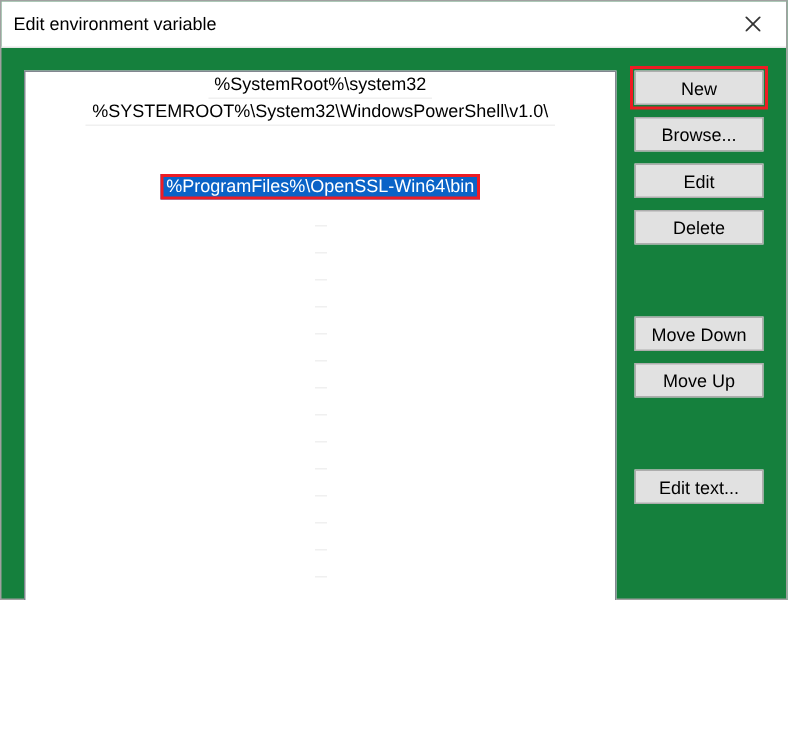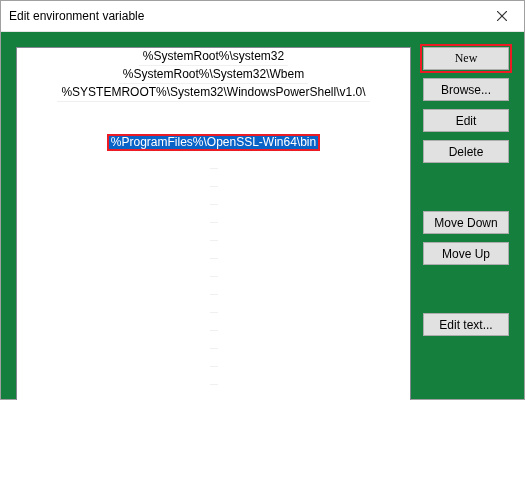--- a/index.html
+++ b/index.html
@@ -98,21 +98,20 @@
     padding: 0;
     margin-bottom: 8px;
     display: flex;
     align-items: center;
     justify-content: center;
     box-sizing: border-box;
   }
   .btn.red-outline {
     outline: 2px solid #ed1c24;
     outline-offset: 1px;
-    font-family: Liberation Serif, serif;
   }
   .spacer {
     height: 40px;
   }
   .footer {
     height: 52px;
     display: flex;
     align-items: center;
     justify-content: flex-end;
     gap: 8px;
@@ -146,21 +145,20 @@
         <line x1="0" y1="0" x2="10" y2="10"></line>
         <line x1="10" y1="0" x2="0" y2="10"></line>
       </svg>
     </div>
   </div>
 
   <div class="body">
     <div class="listbox">
       <div class="list-inner" id="list-inner">
           <div class="list-item">%SystemRoot%\system32</div>
-          <div class="list-item">%SystemRoot%\System32\Wbem</div>
           <div class="list-item">%SYSTEMROOT%\System32\WindowsPowerShell\v1.0\</div>
           <div class="list-item selected highlighted">%ProgramFiles%\OpenSSL-Win64\bin</div>
           <div class="list-item blank"></div>
           <div class="list-item blank"></div>
           <div class="list-item blank"></div>
           <div class="list-item blank"></div>
           <div class="list-item blank"></div>
           <div class="list-item blank"></div>
           <div class="list-item blank"></div>
           <div class="list-item blank"></div>

